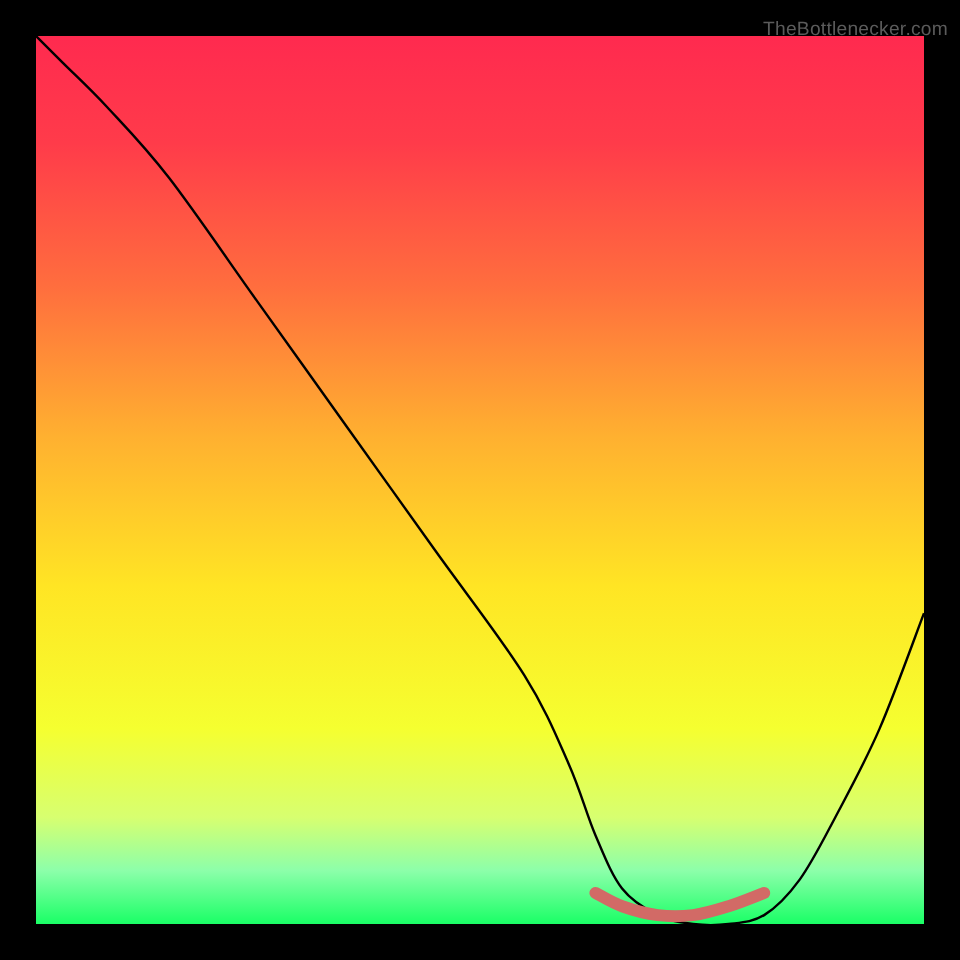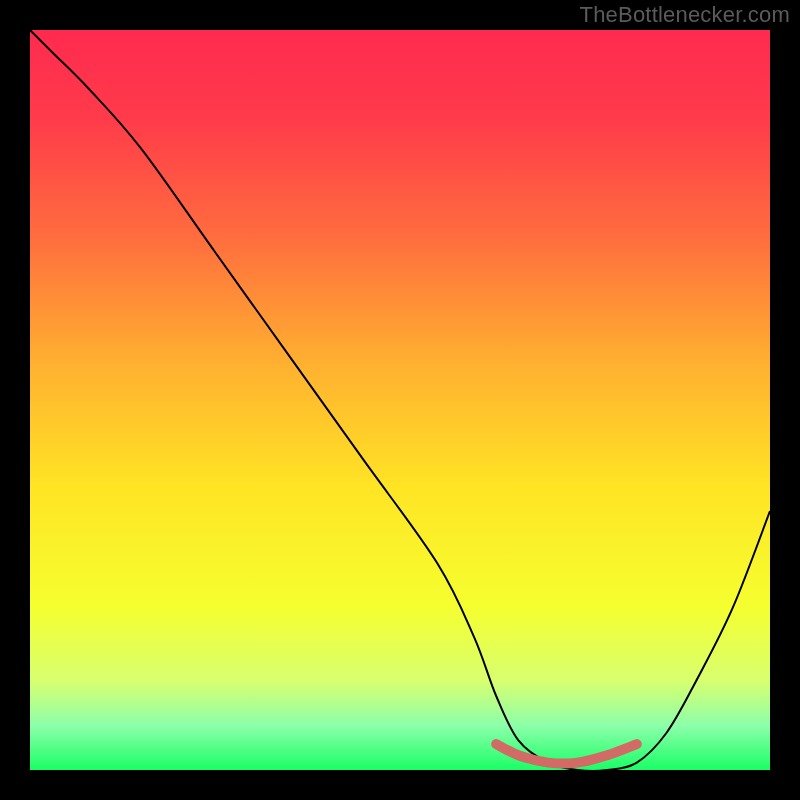--- a/index.html
+++ b/index.html
@@ -6,24 +6,24 @@
     margin: 0;
     padding: 0;
     width: 800px;
     height: 800px;
     background: #000;
     position: relative;
     font-family: Arial, sans-serif;
   }
   .watermark {
     position: absolute;
-    top: 2px;
+    top: 16px;
     right: 10px;
     color: #5b5b5b;
-    font-size: 22px;
+    font-size: 16px;
     font-weight: 500;
     z-index: 10;
     letter-spacing: 0.2px;
   }
   .plot-area {
     position: absolute;
     left: 30px;
     top: 30px;
     width: 740px;
     height: 740px;

